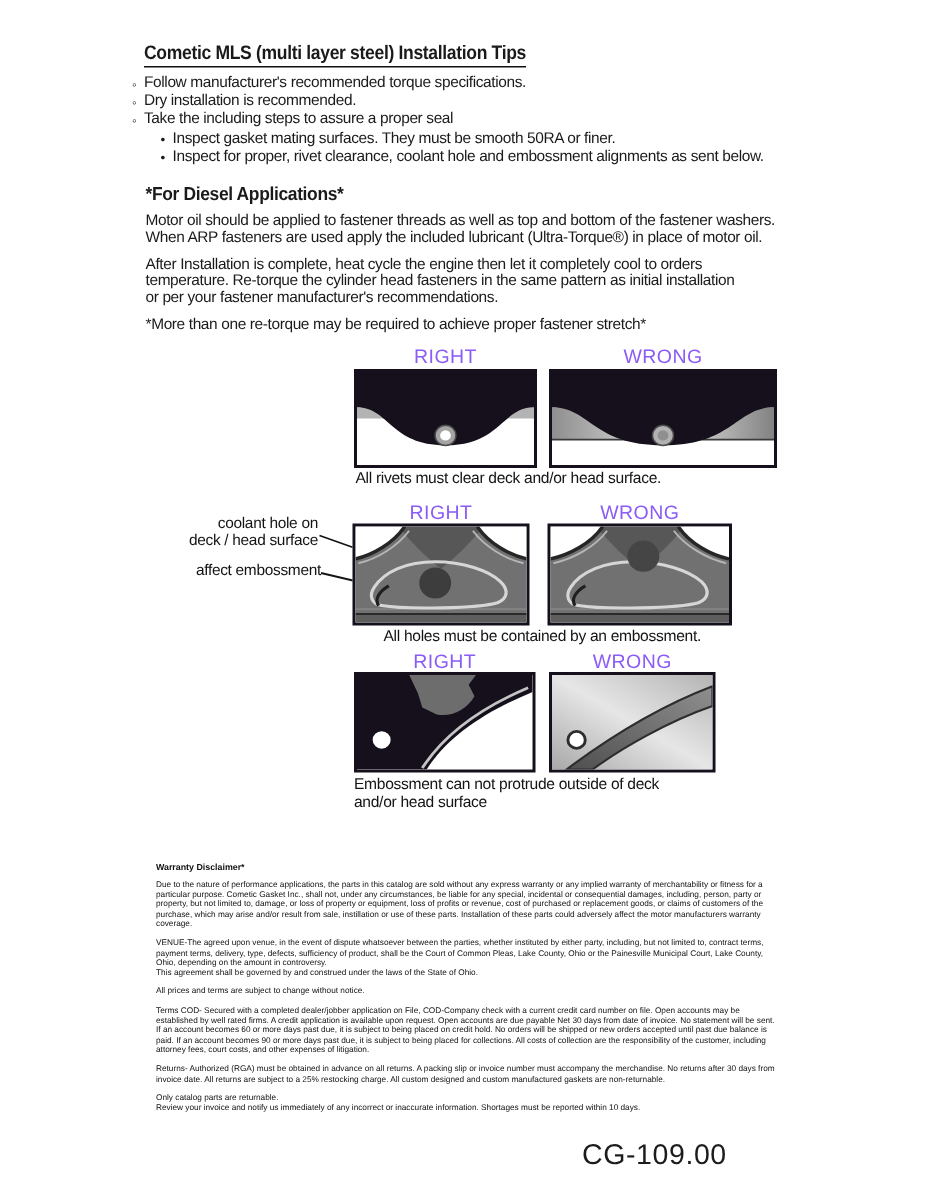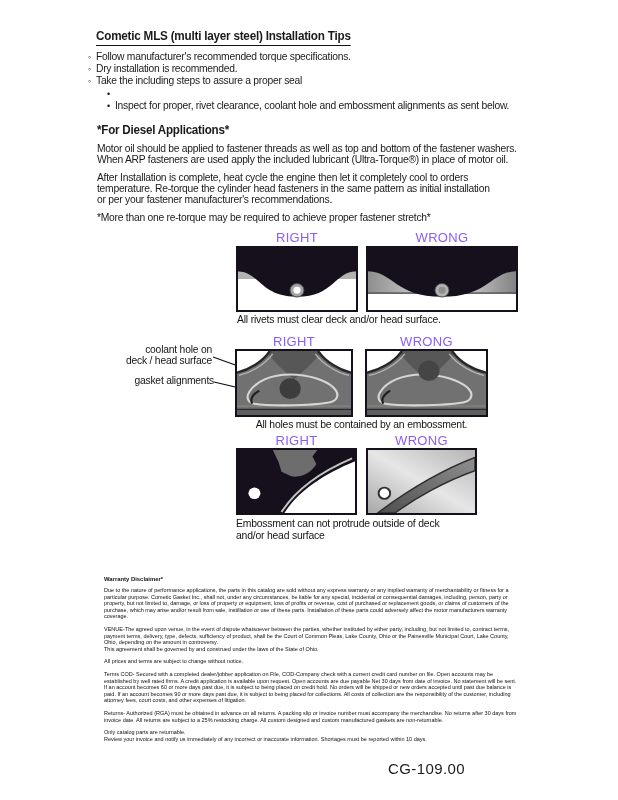--- a/index.html
+++ b/index.html
@@ -24,21 +24,21 @@
   .panel{position:absolute;border:2px solid #15101c;box-sizing:border-box;background:#fff;}
   .panel svg{display:block;width:100%;height:100%;}
   .dg-caption{position:absolute;font-size:10.4px;line-height:11.5px;letter-spacing:-0.2px;color:#141414;white-space:pre-line;}
   .side-label{position:absolute;font-size:10.3px;line-height:11px;letter-spacing:-0.2px;text-align:right;white-space:pre-line;color:#141414;}
   .leader{position:absolute;pointer-events:none;}
   
   .legal{position:absolute;left:104px;top:576px;width:414px;color:#111;}
   .legal-h{font-size:5.9px;font-weight:bold;margin:0 0 5px 0;}
   .legal p{font-size:5.5px;line-height:6.6px;margin:0 0 6px 0;white-space:pre-line;}
   
-  .footer{position:absolute;left:388px;top:760px;font-size:15px;letter-spacing:.4px;color:#1c1c1c;}
+  .footer{position:absolute;left:388px;top:760px;font-size:19px;letter-spacing:.4px;color:#1c1c1c;}
 </style>
 </head>
 <body>
 
 <div class="page">
 
   <div class="tips">
     <h1 class="title">Cometic MLS (multi layer steel) Installation Tips</h1>
 
     <div>
@@ -49,20 +49,21 @@
       <div class="b-row">
         <span class="mk">◦</span>
         <span>Dry installation is recommended.</span>
       </div>
       <div class="b-row">
         <span class="mk">◦</span>
         <span>Take the including steps to assure a proper seal</span>
       </div>
       <div class="b-row sub">
         <span class="mk">•</span>
+        <span>Inspect gasket mating surfaces.  They must be smooth 50RA or finer.</span>
       </div>
       <div class="b-row sub">
         <span class="mk">•</span>
         <span>Inspect for proper, rivet clearance, coolant hole and embossment alignments as sent below.</span>
       </div>
     </div>
 
     <h2 class="diesel-h">*For Diesel Applications*</h2>
     <p class="para">Motor oil should be applied to fastener threads as well as top and bottom of the fastener washers.
 When ARP fasteners are used apply the included lubricant (Ultra-Torque®) in place of motor oil.</p>
@@ -102,21 +103,21 @@
       <circle cx="76" cy="45" r="3.7" fill="#8f8f8f"></circle>
     </svg>
   </div>
   <div class="dg-caption" style="left:237px;top:314px;width:280px;">All rivets must clear deck and/or head surface.</div>
 
   <div class="dg-label" style="left:235px;top:334px;width:118px;">RIGHT</div>
   <div class="dg-label" style="left:365px;top:334px;width:123px;">WRONG</div>
 
   <div class="side-label" style="left:98px;top:344px;width:114px;">coolant hole on
 deck / head surface</div>
-  <div class="side-label" style="left:98px;top:375px;width:116px;">gasket alignments</div>
+  <div class="side-label" style="left:98px;top:375px;width:116px;">affect embossment</div>
   <svg class="leader" style="left:205px;top:350px;" width="92" height="50">
     <line x1="8" y1="7" x2="84" y2="34" stroke="#141414" stroke-width="1.2"></line>
     <line x1="9" y1="32" x2="60" y2="44" stroke="#141414" stroke-width="1.2"></line>
   </svg>
 
   <div class="panel" style="left:235px;top:349px;width:118px;height:68px;">
     <svg viewBox="0 0 118 68" preserveAspectRatio="none">
       <rect width="118" height="68" fill="#717171"></rect>
       <path d="M30,0 H88 C78,14 66,24 59,30 C52,24 40,14 30,0 Z" fill="#575757"></path>
       <path d="M0,0 H34 C26,12 12,20 0,23 Z" fill="#ffffff"></path>

